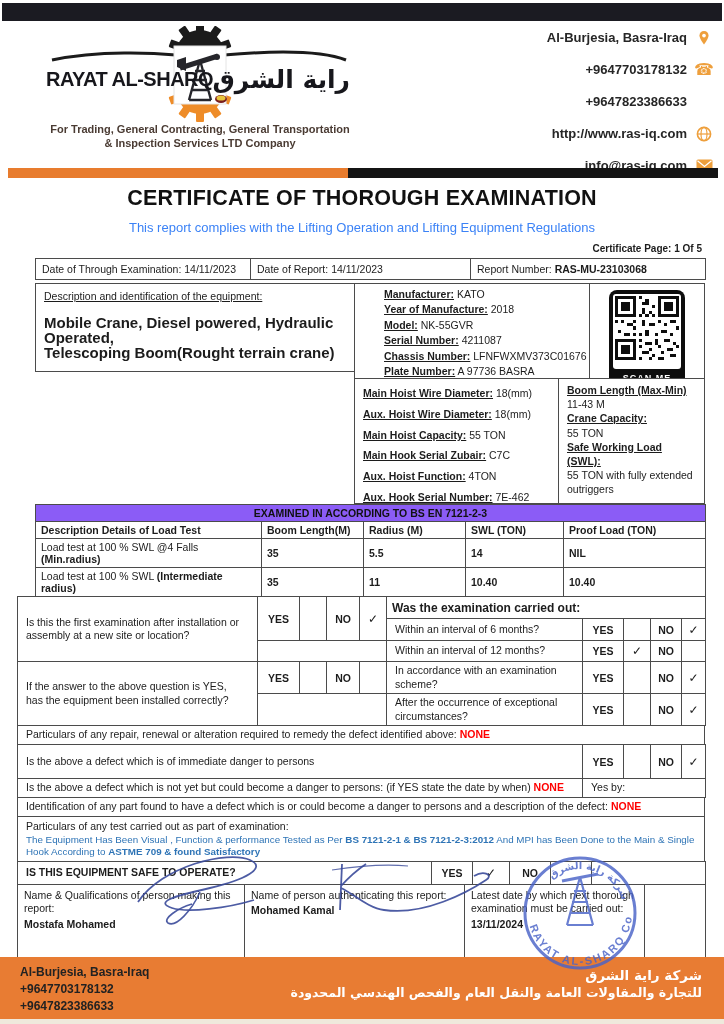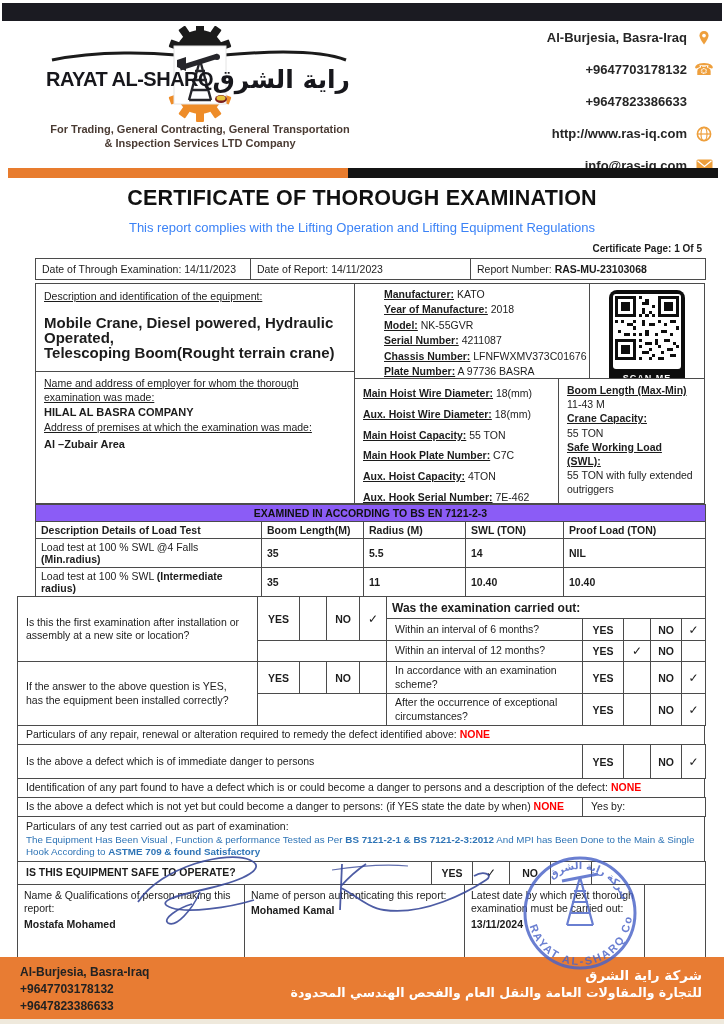--- a/index.html
+++ b/index.html
@@ -191,26 +191,20 @@
     </table>
 
   <div class="infogrid">
     <div class="ibox" style="left:0;top:0;width:320px;height:89px;">
       <span class="ul">Description and identification of the equipment:</span>
       <div class="b" style="margin-top:12px;font-size:15px;line-height:15px;">
         <div>Mobile Crane, Diesel powered, Hydraulic Operated,</div>
         <div>Telescoping Boom(Rought terrain crane)</div>
       </div>
     </div>
-    <div class="ibox" style="left:0;top:88px;width:320px;height:133px;line-height:13.8px;">
-      <span class="ul">Name and address of employer for whom the thorough examination was made:</span>
-      <div class="b" style="font-size:11px;margin:1px 0 2px;">HILAL AL BASRA  COMPANY</div>
-      <span class="ul">Address of premises at which the examination was made:</span>
-      <div class="b" style="font-size:11px;margin-top:3px;">Al –Zubair Area</div>
-    </div>
     <div class="ibox" style="left:319px;top:0;width:236px;height:96px;padding-top:3px;">
       <div class="kv"><span class="ul">Manufacturer:</span> <span>KATO</span></div>
       <div class="kv"><span class="ul">Year of Manufacture:</span> <span>2018</span></div>
       <div class="kv"><span class="ul">Model:</span> <span>NK-55GVR</span></div>
       <div class="kv"><span class="ul">Serial Number:</span> <span>4211087</span></div>
       <div class="kv"><span class="ul">Chassis Number:</span> <span>LFNFWXMV373C01676</span></div>
       <div class="kv"><span class="ul">Plate Number:</span> <span>A 97736 BASRA</span></div>
     </div>
     <div class="ibox" style="left:554px;top:0;width:116px;height:96px;padding:2px;">
       <div class="qrframe">
@@ -231,22 +225,22 @@
             </g>
           </svg>
         </div>
         <div class="qrlabel">SCAN ME</div>
       </div>
     </div>
     <div class="ibox" style="left:319px;top:95px;width:205px;height:126px;padding-top:4px;">
       <div class="hoist-row"><span class="ul b">Main Hoist Wire Diameter:</span> <span>18(mm)</span></div>
       <div class="hoist-row"><span class="ul b">Aux. Hoist Wire Diameter:</span> <span>18(mm)</span></div>
       <div class="hoist-row"><span class="ul b">Main Hoist Capacity:</span> <span>55 TON</span></div>
-      <div class="hoist-row"><span class="ul b">Main Hook Plate Number:</span> <span>C7C</span></div>
-      <div class="hoist-row"><span class="ul b">Aux. Hoist Capacity:</span> <span>4TON</span></div>
+      <div class="hoist-row"><span class="ul b">Main Hook Serial Zubair:</span> <span>C7C</span></div>
+      <div class="hoist-row"><span class="ul b">Aux. Hoist Function:</span> <span>4TON</span></div>
       <div class="hoist-row"><span class="ul b">Aux. Hook Serial Number:</span> <span>7E-462</span></div>
     </div>
     <div class="ibox" style="left:523px;top:95px;width:147px;height:126px;line-height:14.2px;padding-top:4px;">
       <div><span class="ul b">Boom Length (Max-Min)</span></div>
       <div>11-43 M</div>
       <div><span class="ul b">Crane Capacity:</span></div>
       <div>55 TON</div>
       <div><span class="ul b">Safe Working Load (SWL):</span></div>
       <div>55 TON with fully extended outriggers</div>
     </div>
@@ -405,37 +399,37 @@
         <td class="qcell">Is the above a defect which is of immediate danger to persons</td>
         <td class="c">YES</td>
         <td class="k"></td>
         <td class="c">NO</td>
         <td class="k">✓</td>
       </tr>
     </tbody>
       </table>
 
     <table class="ft">
-      <tbody>
-          <tr style="height:19px;">
-            <td class="qcell"><span>Identification of any part found to have a defect which is or could become a danger to persons and a description of the defect: </span><span class="red">NONE</span></td>
-          </tr>
-    </tbody>
-      </table>
-
-    <table class="ft">
       <colgroup>
           <col style="width:565px">
           <col style="width:123px">
         </colgroup>
       <tbody>
           <tr style="height:19px;">
         <td class="qcell"><span>Is the above a defect which is not yet but could become a danger to persons: (if YES state the date by when) </span><span class="red">NONE</span></td>
         <td class="qcell">Yes by:</td>
       </tr>
+    </tbody>
+      </table>
+
+    <table class="ft">
+      <tbody>
+          <tr style="height:19px;">
+            <td class="qcell"><span>Identification of any part found to have a defect which is or could become a danger to persons and a description of the defect: </span><span class="red">NONE</span></td>
+          </tr>
     </tbody>
       </table>
 
     <table class="ft">
       <tbody>
           <tr style="height:40px;">
         <td class="qcell" style="vertical-align:top;padding-top:3px;">
           <div>Particulars of any test carried out as part of examination:</div>
           <div class="blue">
             <span>The Equipment Has Been Visual , Function &amp; performance  Tested as Per </span><span class="b">BS 7121-2-1 &amp; BS 7121-2-3:2012</span><span> And MPI has Been Done to the Main &amp; Single Hook According to </span><span class="b">ASTME 709 &amp; found Satisfactory</span>

